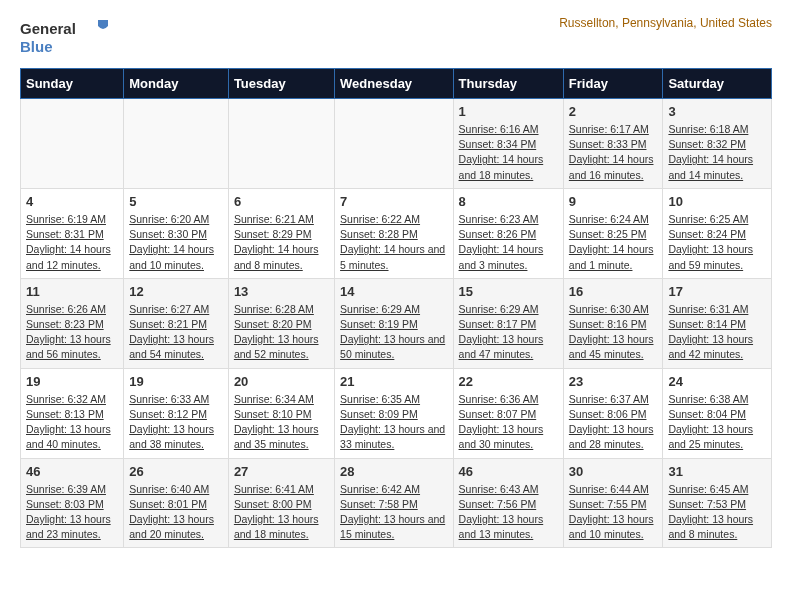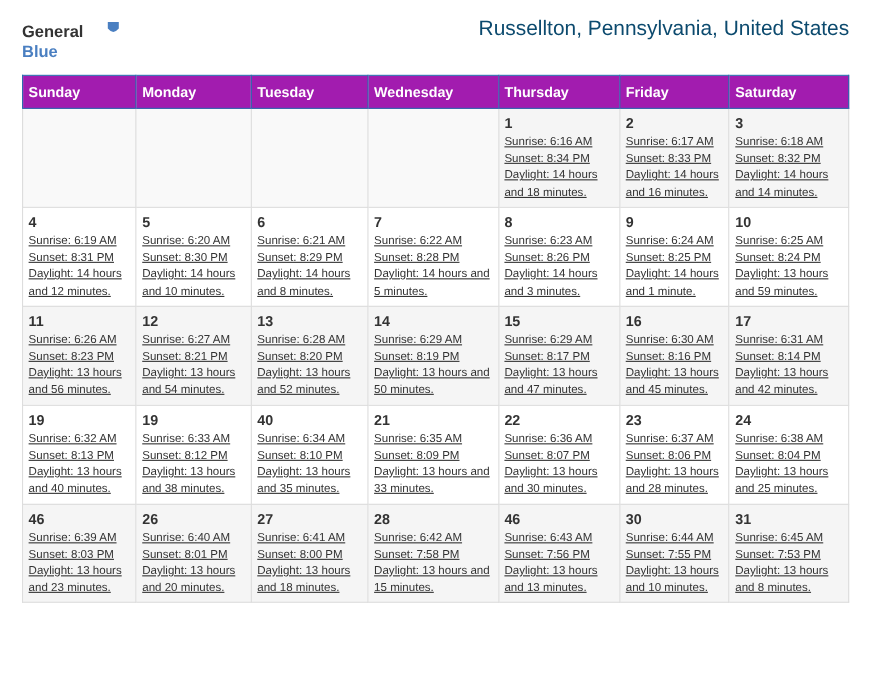--- a/index.html
+++ b/index.html
@@ -23,30 +23,30 @@
     }
     .title-area {
       text-align: right;
     }
     .main-title {
       font-size: 38px;
       font-weight: bold;
       color: #333;
     }
     .subtitle {
-      font-size: 19px;
-      color: #0c4a6e;
+      font-size: 12px;
+      color: #a16207;
     }
     table {
       width: 100%;
       border-collapse: collapse;
       font-size: 11px;
     }
     thead tr {
-      background-color: #a21caf;
+      background-color: #0f172a;
       color: #fff;
     }
     thead th {
       padding: 7px 5px;
       text-align: left;
       font-size: 13px;
       font-weight: bold;
       border: 1px solid #2e6aad;
     }
     tbody tr {
@@ -268,21 +268,21 @@
         </td>
         <td>
           <div class="day-number">19</div>
           <div class="day-info">
             Sunrise: 6:33 AM<br>
             Sunset: 8:12 PM<br>
             Daylight: 13 hours and 38 minutes.
           </div>
         </td>
         <td>
-          <div class="day-number">40</div>
+          <div class="day-number">20</div>
           <div class="day-info">
             Sunrise: 6:34 AM<br>
             Sunset: 8:10 PM<br>
             Daylight: 13 hours and 35 minutes.
           </div>
         </td>
         <td>
           <div class="day-number">21</div>
           <div class="day-info">
             Sunrise: 6:35 AM<br>

